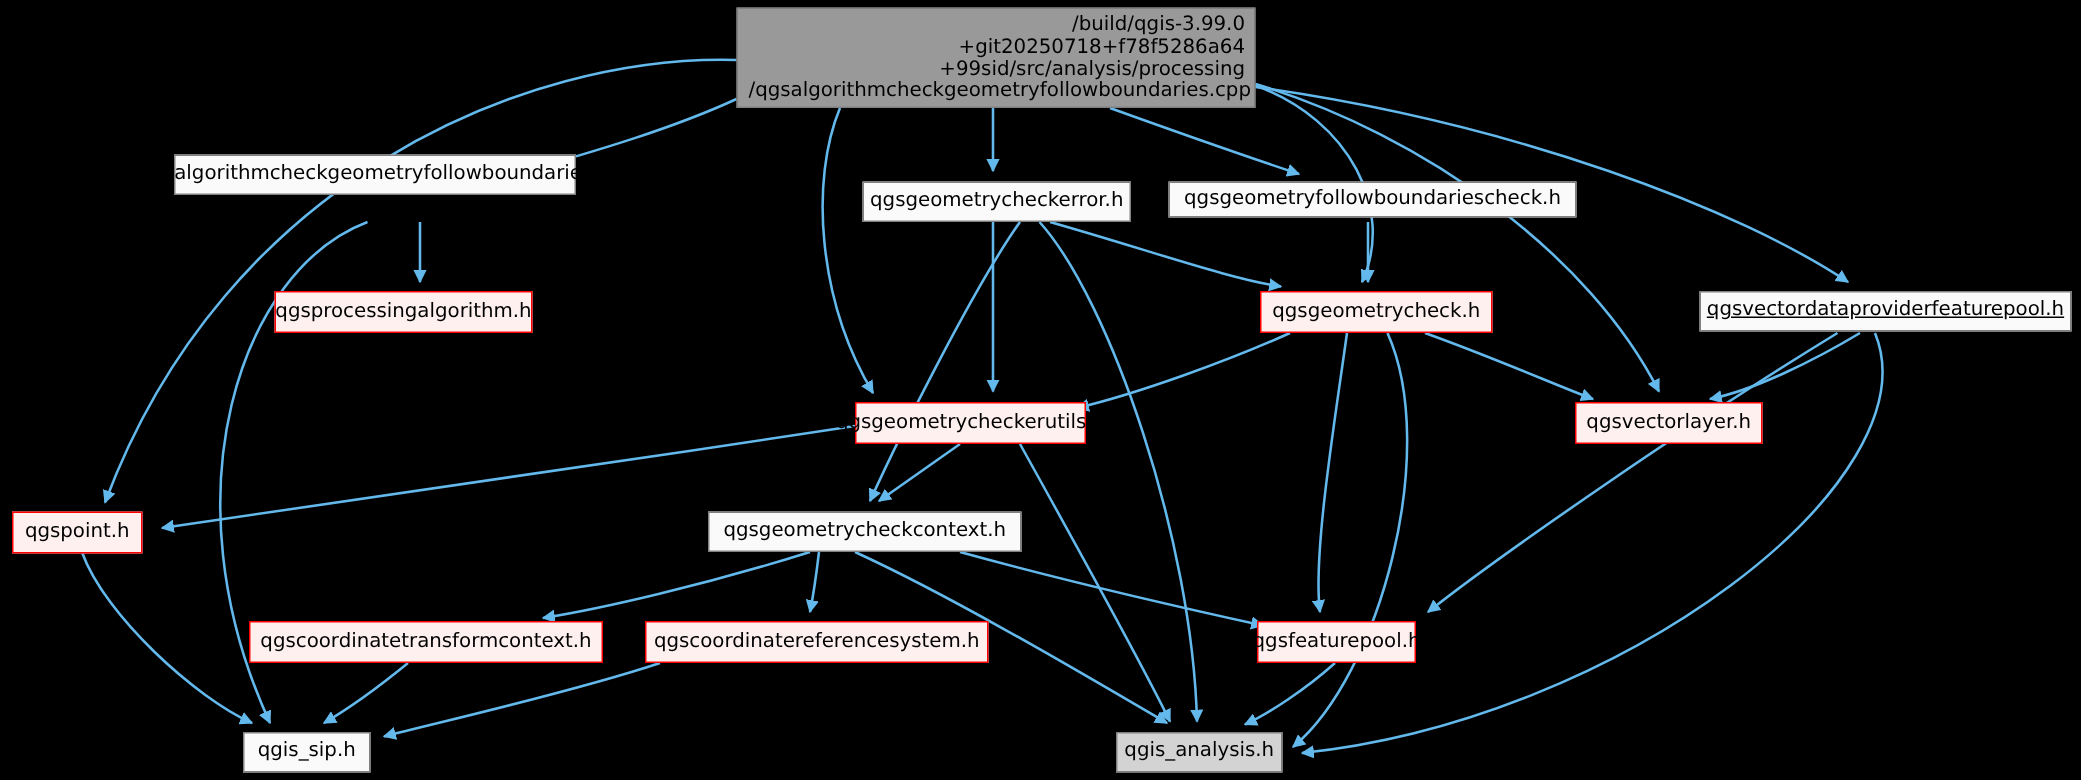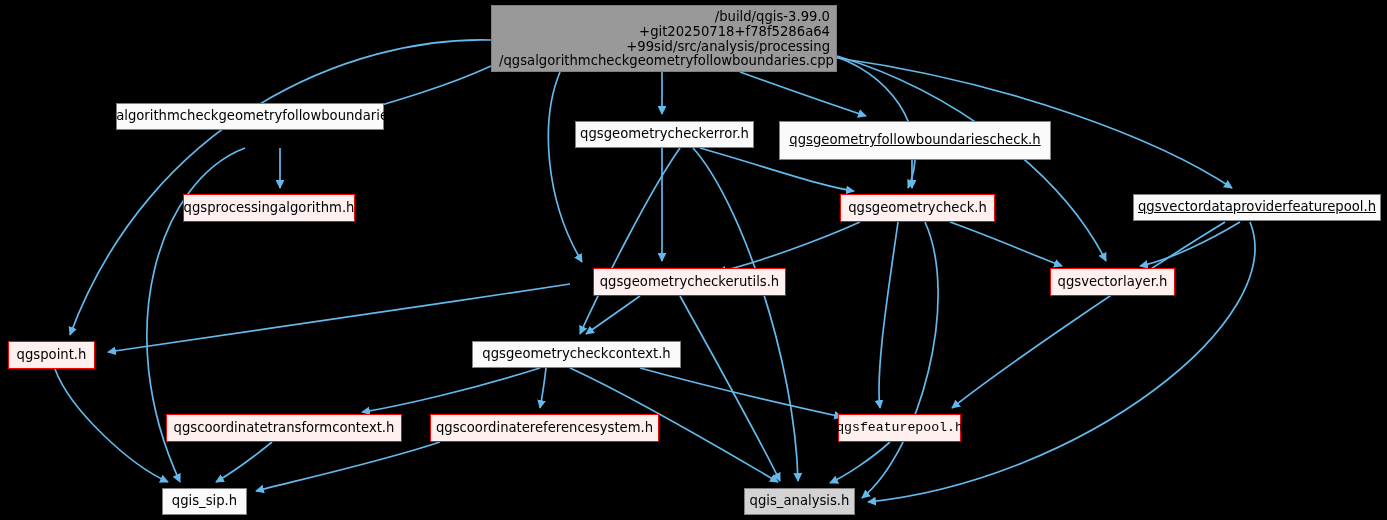--- a/index.html
+++ b/index.html
@@ -63,27 +63,27 @@
         <path d="M 890,442 C 870,460 845,476 830,483" fill="none" stroke="#63b8ec" stroke-width="1.7" marker-end="url(#ah)"></path>
       </g>
   </svg>
   <div id="node-layer">
       <div class="node root" style="left: 491px; top: 5px; width: 346px; height: 67px;">/build/qgis-3.99.0
 +git20250718+f78f5286a64
 +99sid/src/analysis/processing
 /qgsalgorithmcheckgeometryfollowboundaries.cpp</div>
       <div class="node plain" style="left: 116px; top: 103px; width: 268px; height: 27px;">qgsalgorithmcheckgeometryfollowboundaries.h</div>
       <div class="node plain" style="left: 575px; top: 121px; width: 179px; height: 27px;">qgsgeometrycheckerror.h</div>
-      <div class="node plain" style="left: 779px; top: 121px; width: 272px; height: 39px; text-decoration: underline;">qgsgeometryfollowboundariescheck.h</div>
+      <div class="node plain" style="left: 779px; top: 121px; width: 272px; height: 24px;">qgsgeometryfollowboundariescheck.h</div>
       <div class="node red" style="left: 183px; top: 194px; width: 172px; height: 28px;">qgsprocessingalgorithm.h</div>
       <div class="node red" style="left: 840px; top: 194px; width: 155px; height: 28px;">qgsgeometrycheck.h</div>
       <div class="node plain" style="left: 1133px; top: 194px; width: 248px; height: 27px; text-decoration: underline;">qgsvectordataproviderfeaturepool.h</div>
-      <div class="node red" style="left: 570px; top: 268px; width: 193px; height: 28px; margin-left: 23px;">qgsgeometrycheckerutils.h</div>
+      <div class="node red" style="left: 570px; top: 268px; width: 154px; height: 28px;">qgsgeometrycheckerutils.h</div>
       <div class="node red" style="left: 1050px; top: 268px; width: 125px; height: 28px;">qgsvectorlayer.h</div>
       <div class="node red" style="left: 8px; top: 341px; width: 87px; height: 28px;">qgspoint.h</div>
       <div class="node plain" style="left: 472px; top: 341px; width: 209px; height: 27px; text-align: right;">qgsgeometrycheckcontext.h</div>
       <div class="node red" style="left: 166px; top: 414px; width: 236px; height: 28px; text-align: center;">qgscoordinatetransformcontext.h</div>
       <div class="node red" style="left: 430px; top: 414px; width: 229px; height: 28px;">qgscoordinatereferencesystem.h</div>
-      <div class="node red" style="left: 838px; top: 414px; width: 123px; height: 28px; font-family: Liberation Mono, monospace;">qgsfeaturepool.h</div>
+      <div class="node red" style="left: 838px; top: 414px; width: 106px; height: 28px;">qgsfeaturepool.h</div>
       <div class="node plain" style="left: 162px; top: 488px; width: 85px; height: 27px;">qgis_sip.h</div>
       <div class="node grayfill" style="left: 744px; top: 488px; width: 111px; height: 27px;">qgis_analysis.h</div>
     </div>
 </div>
 
 </body></html>

